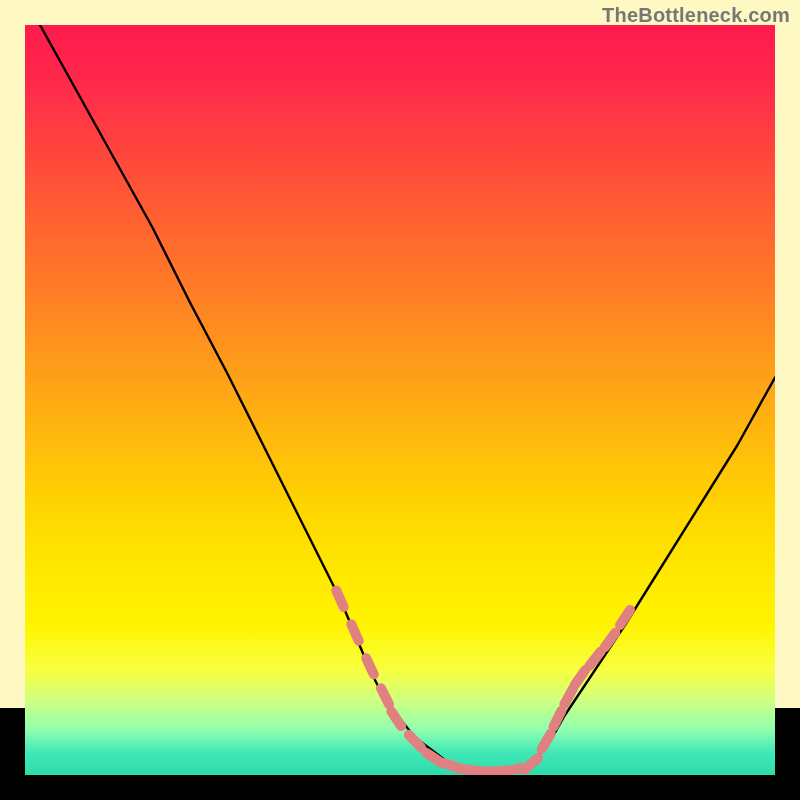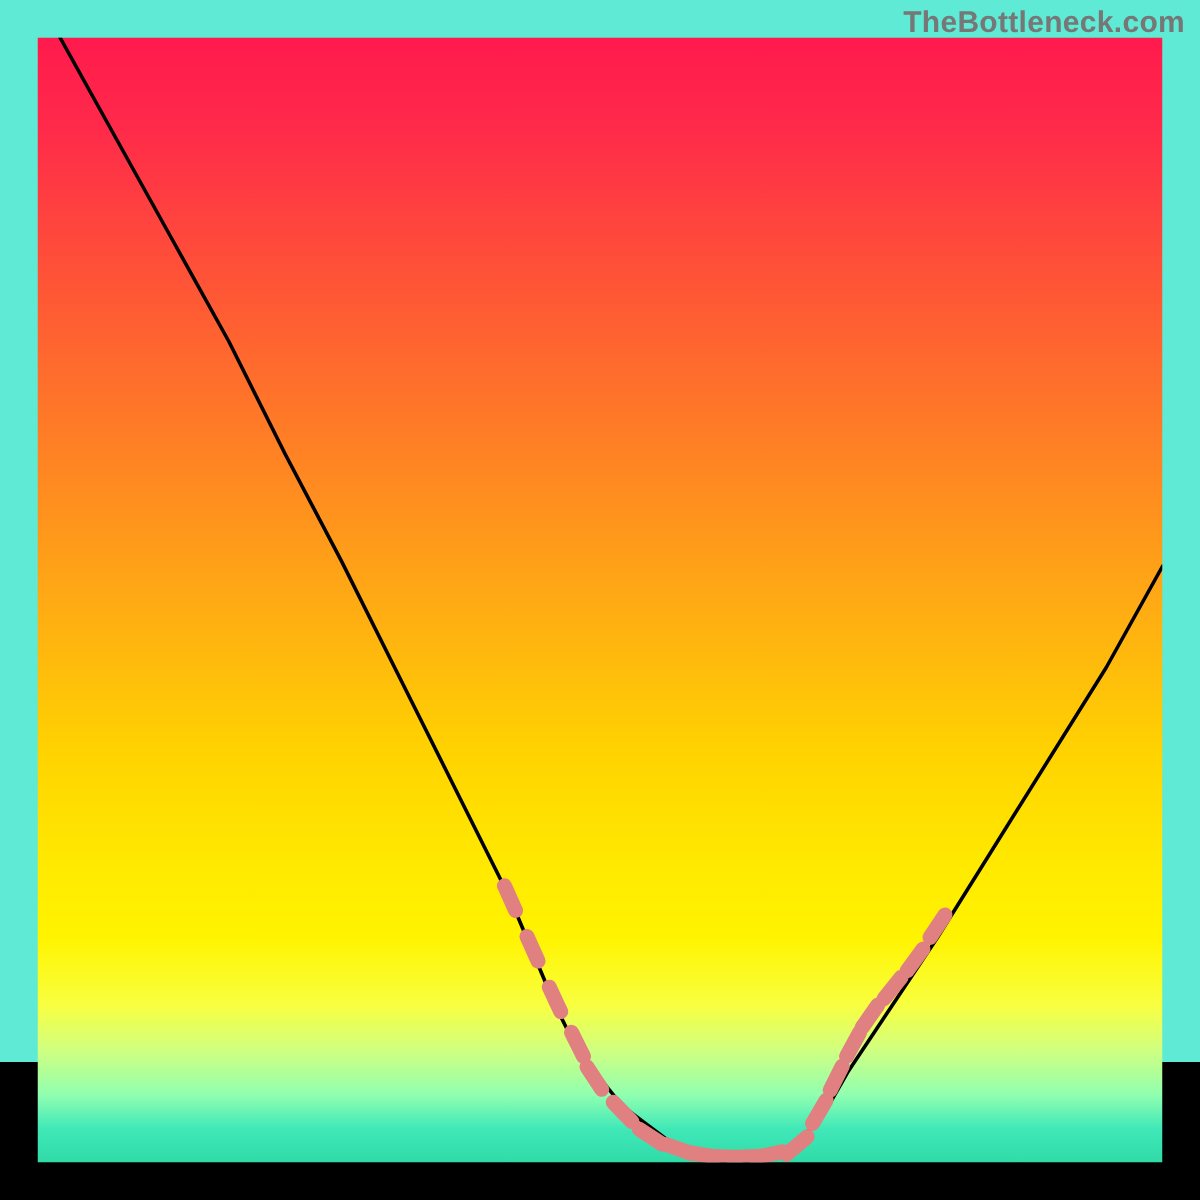--- a/index.html
+++ b/index.html
@@ -9,21 +9,21 @@
     height: 800px;
     background: #000;
     overflow: hidden;
   }
   .frame {
     position: absolute;
     left: 0;
     top: 0;
     width: 800px;
     height: 708px;
-    background: #5eead4;
+    background: #fef9c3;
   }
   .plot {
     position: absolute;
     left: 25px;
     top: 25px;
     width: 750px;
     height: 750px;
     overflow: hidden;
   }
   .grad {

